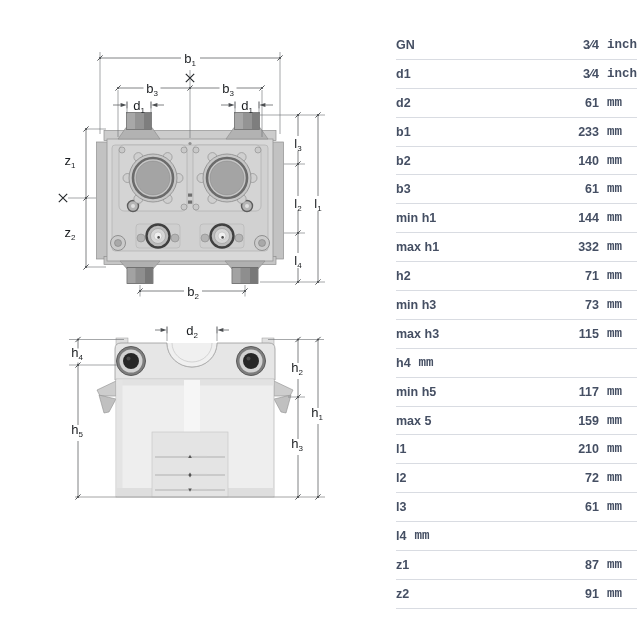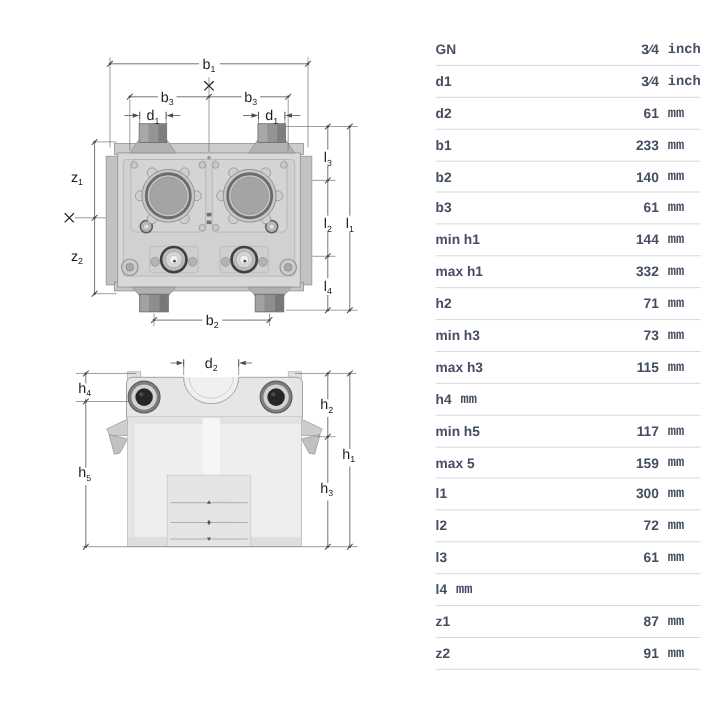--- a/index.html
+++ b/index.html
@@ -383,21 +383,21 @@
   </div>
 
   <div class="spec-row">
     <span class="spec-label">max 5</span>
     <span class="spec-value">159</span>
     <span class="spec-unit">mm</span>
   </div>
 
   <div class="spec-row">
     <span class="spec-label">l1</span>
-    <span class="spec-value">300</span>
+    <span class="spec-value">210</span>
     <span class="spec-unit">mm</span>
   </div>
 
   <div class="spec-row">
     <span class="spec-label">l2</span>
     <span class="spec-value">72</span>
     <span class="spec-unit">mm</span>
   </div>
 
   <div class="spec-row">

